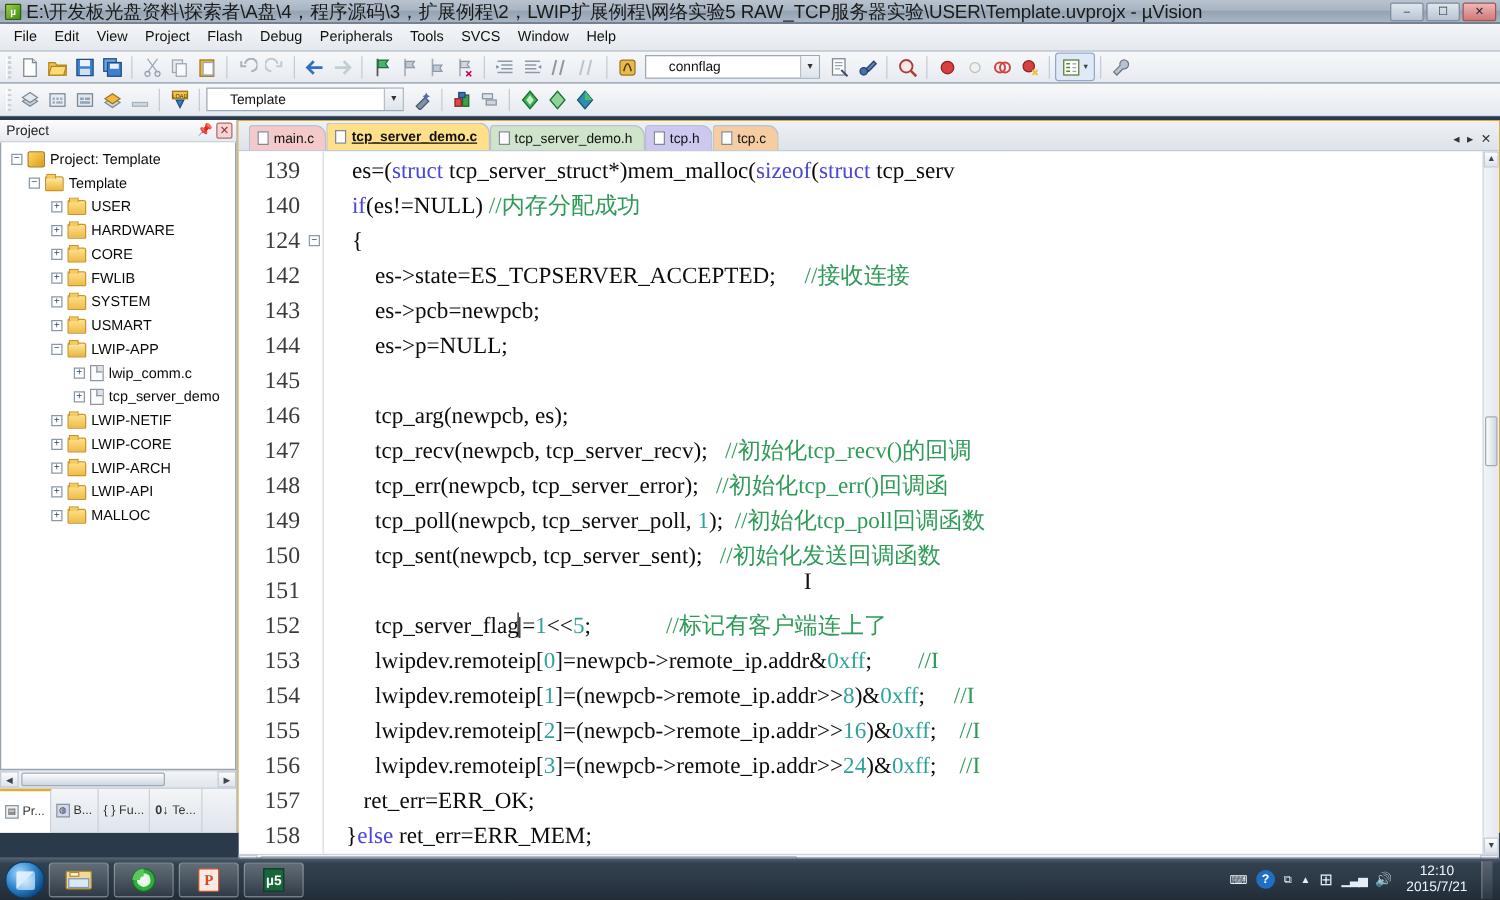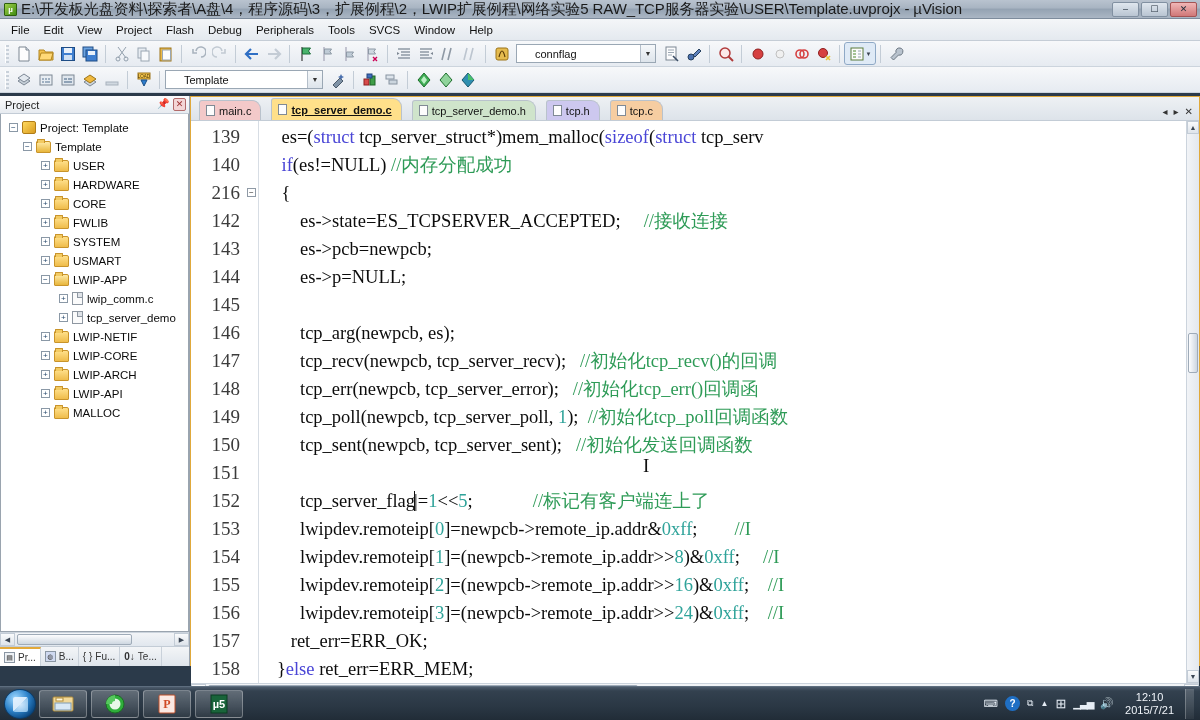--- a/index.html
+++ b/index.html
@@ -142,21 +142,21 @@
   .filedoc::after {
     content:''; position:absolute; top:0; right:0; width:4px; height:4px;
     background:#dfe3e8; border-left:1px solid #8e97a1; border-bottom:1px solid #8e97a1;
   }
   .projico {
     width: 14px; height: 13px; flex:none; margin-right: 4px;
     background: linear-gradient(135deg,#ffd95e,#d99c20);
     border: 1px solid #b07d18; border-radius: 2px;
   }
   .tabstrip-bottom {
-    height: 20px; display: flex; align-items: stretch;
+    height: 36px; display: flex; align-items: stretch;
     background: linear-gradient(to bottom,#f3f5f7,#dfe5ec);
     border-top: 1px solid #c3ccd6;
   }
   .btab {
     display: flex; align-items: center; gap: 3px;
     font-size: 10px; color: #333; padding: 0 4px;
     border-right: 1px solid #c9d1da; white-space: nowrap;
   }
   .btab.active { background: #fff; border-top: 2px solid #e3a93a; }
   .btab .sq { width: 11px; height: 11px; border: 1px solid #8a96a3; background: #edf1f5; flex:none; font-size:7px; text-align:center; line-height:9px; }
@@ -165,21 +165,21 @@
   .editor { flex: 1; display: flex; flex-direction: column; background: #fff; min-width: 0; }
   .edtabs {
     height: 24px; display: flex; align-items: flex-end;
     background: linear-gradient(to bottom,#eef1f4,#dde3ea);
     border-bottom: 1px solid #c3ccd6; padding-left: 8px; position: relative;
   }
   .edtab {
     height: 20px; display: flex; align-items: center; gap: 4px;
     font-size: 11px; color: #111; padding: 0 9px 0 6px;
     border: 1px solid #b9c2cc; border-bottom: none;
-    border-radius: 3px 9px 0 0; margin-right: 10px; white-space: nowrap;
+    border-radius: 3px 9px 0 0; margin-right: 0; white-space: nowrap;
   }
   .edtab .ft { width: 9px; height: 11px; border: 1px solid #808a95; background: #fdfdfd; flex:none; }
   .edtab.active { font-weight: bold; text-decoration: underline; height: 22px; }
   .edtabs-right {
     margin-left: auto; display: flex; align-items: center; gap: 6px;
     padding: 0 6px 3px 0; font-size: 10px; color: #333;
   }
   .codewrap { flex: 1; display: flex; position: relative; overflow: hidden; }
   .gutter {
     width: 68px; flex: none; background: #fff;
@@ -748,21 +748,21 @@
             <span>▸</span>
             <span>✕</span>
           </div>
         </div>
 
         <div class="codewrap">
           <div class="gutter">
             <div class="gline">139</div>
             <div class="gline">140</div>
             <div class="gline">
-              <span>216</span>
+              <span>124</span>
               <span class="foldbox">−</span>
             </div>
             <div class="gline">142</div>
             <div class="gline">143</div>
             <div class="gline">144</div>
             <div class="gline">145</div>
             <div class="gline">146</div>
             <div class="gline">147</div>
             <div class="gline">148</div>
             <div class="gline">149</div>

